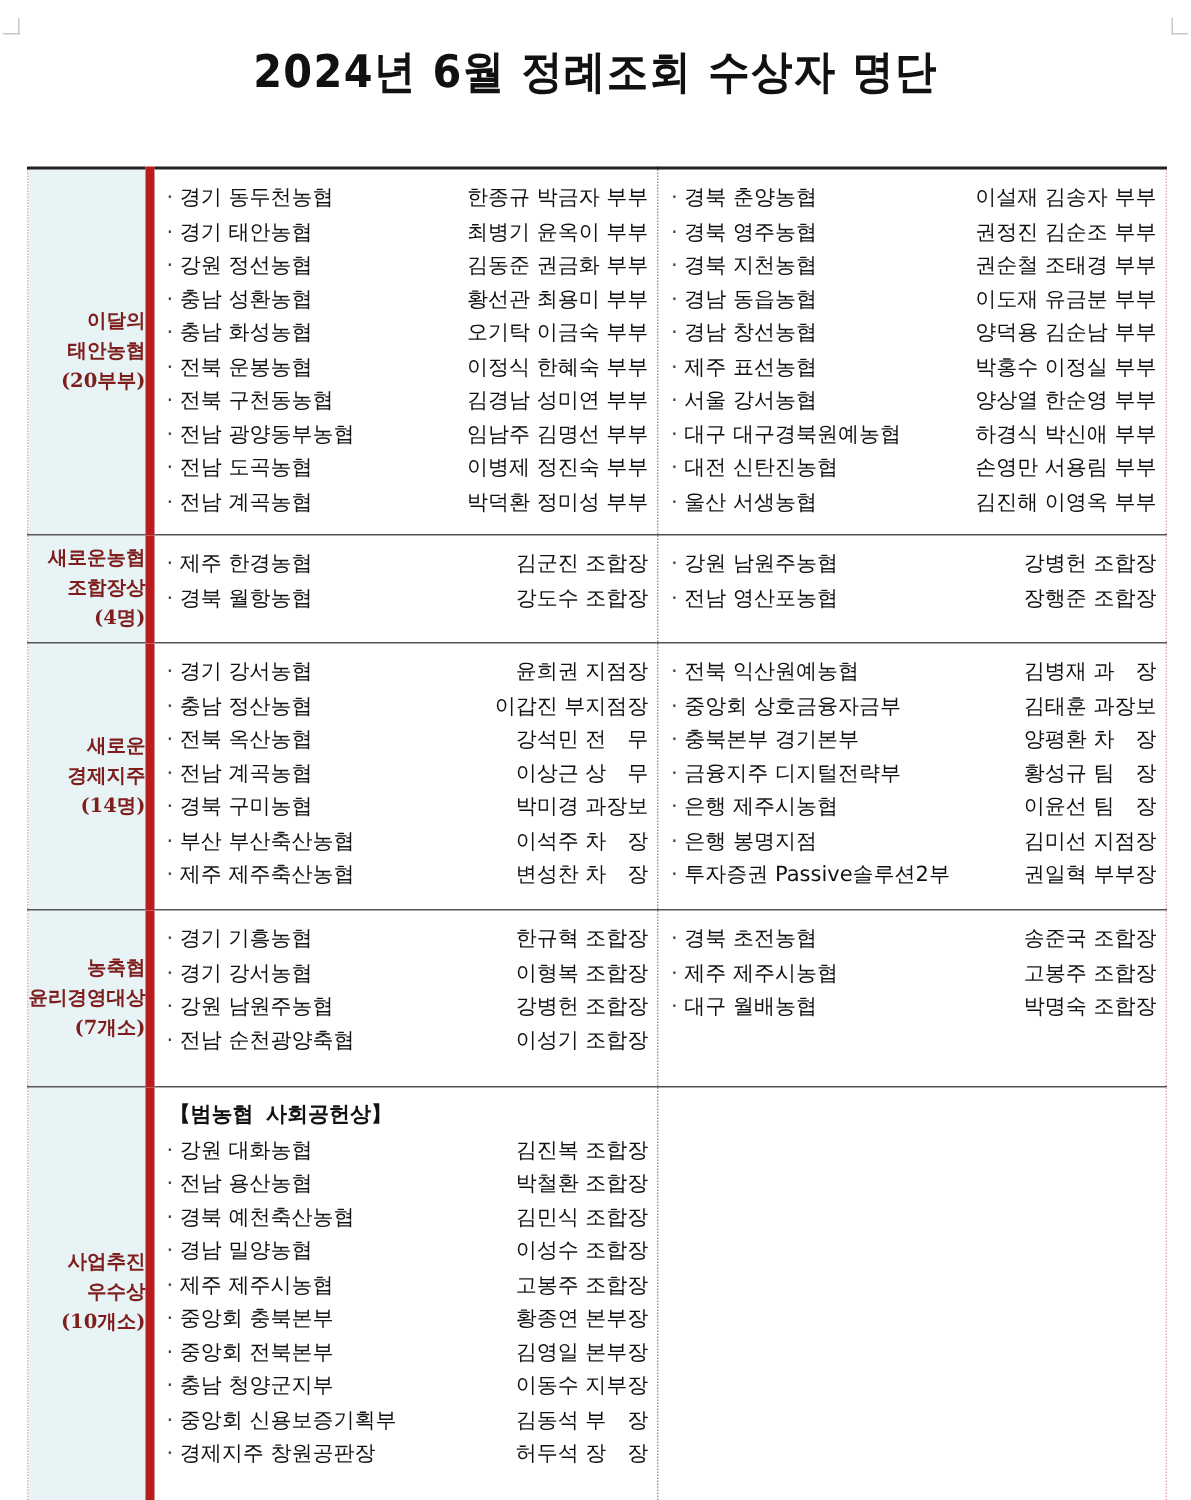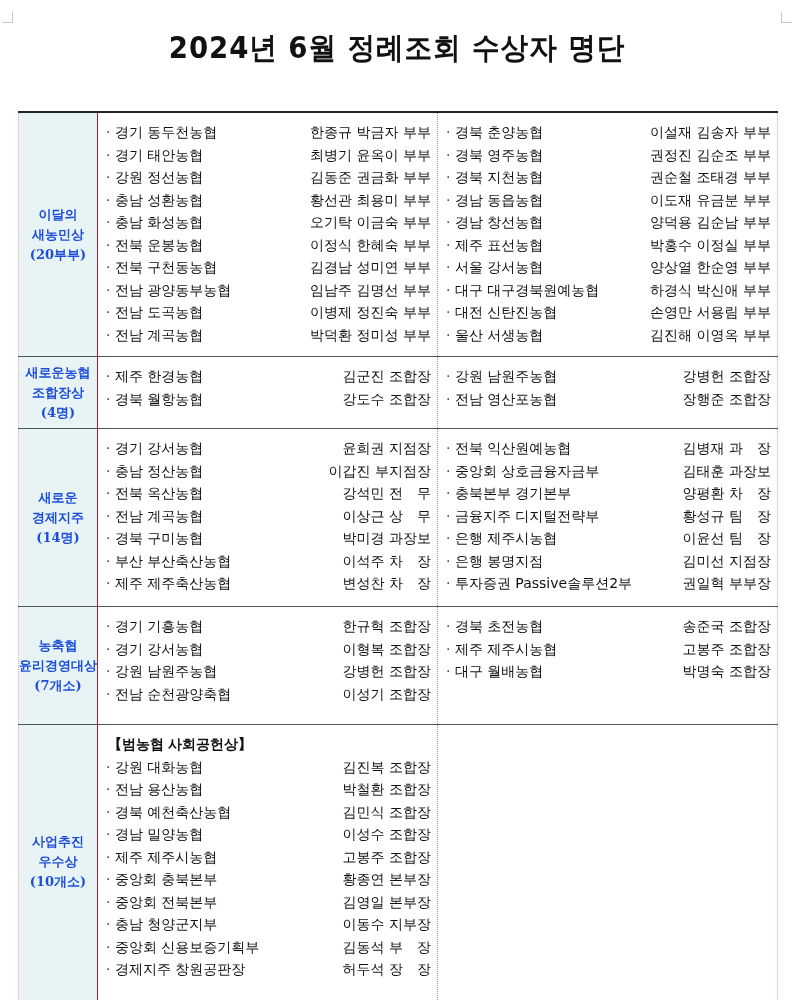--- a/index.html
+++ b/index.html
@@ -18,49 +18,49 @@
     }
     table.awards {
       position: absolute; left: 18px; top: 111px; width: 760px;
       border-collapse: collapse; table-layout: fixed;
       border-top: 2px solid #222; border-bottom: 2px solid #222;
     }
     td { vertical-align: top; padding: 0; }
     td.label {
       width: 78px; background: #e7f3f5;
       border-left: 1px dotted #e8a8a8;
-      border-right: 1px solid #b91c1c;
-      text-align: center; vertical-align: middle;
+      border-right: 6px solid #b91c1c;
+      text-align: right; vertical-align: middle;
       font-family: "DejaVu Serif", "Liberation Serif", serif;
-      font-size: 13px; line-height: 20px; font-weight: bold; color: #1d4ed8;
+      font-size: 13px; line-height: 20px; font-weight: bold; color: #7f1d1d;
     }
     td.col { border-right: 1px dotted #999; }
     td.col.right { border-right: 1px dotted #e8a8a8; }
     tr.sec { border-bottom: 1px solid #555; }
     tr.sec:last-child { border-bottom: none; }
     .list { padding: 8px 6px 10px 8px; }
     .item { display: flex; justify-content: space-between; font-size: 14px; line-height: 22.5px; white-space: nowrap; }
     .item .org::before { content: "· "; color: #444; }
     .item .who { }
-    .sub { font-size: 14px; line-height: 22.5px; font-weight: bold; font-family: Liberation Sans, sans-serif; padding-left: 2px; }
+    .sub { font-size: 14px; line-height: 22.5px; font-weight: bold; font-family: Liberation Mono, monospace; padding-left: 2px; }
   </style>
 </head>
 <body>
 
 <div class="corner tl"></div>
 <div class="corner tr"></div>
 
 <div class="title">2024년 6월 정례조회 수상자 명단</div>
 
 <table class="awards">
   <tbody id="tbody">
       <tr class="sec" style="height: 232px;">
         <td class="label">
           <div>이달의</div>
-          <div>새농민상</div>
+          <div>태안농협</div>
           <div>(20부부)</div>
         </td>
         <td class="col">
           <div class="list">
             <div class="item">
               <span class="org">경기 동두천농협</span>
               <span class="who">한종규 박금자 부부</span>
             </div>
             <div class="item">
               <span class="org">경기 태안농협</span>

